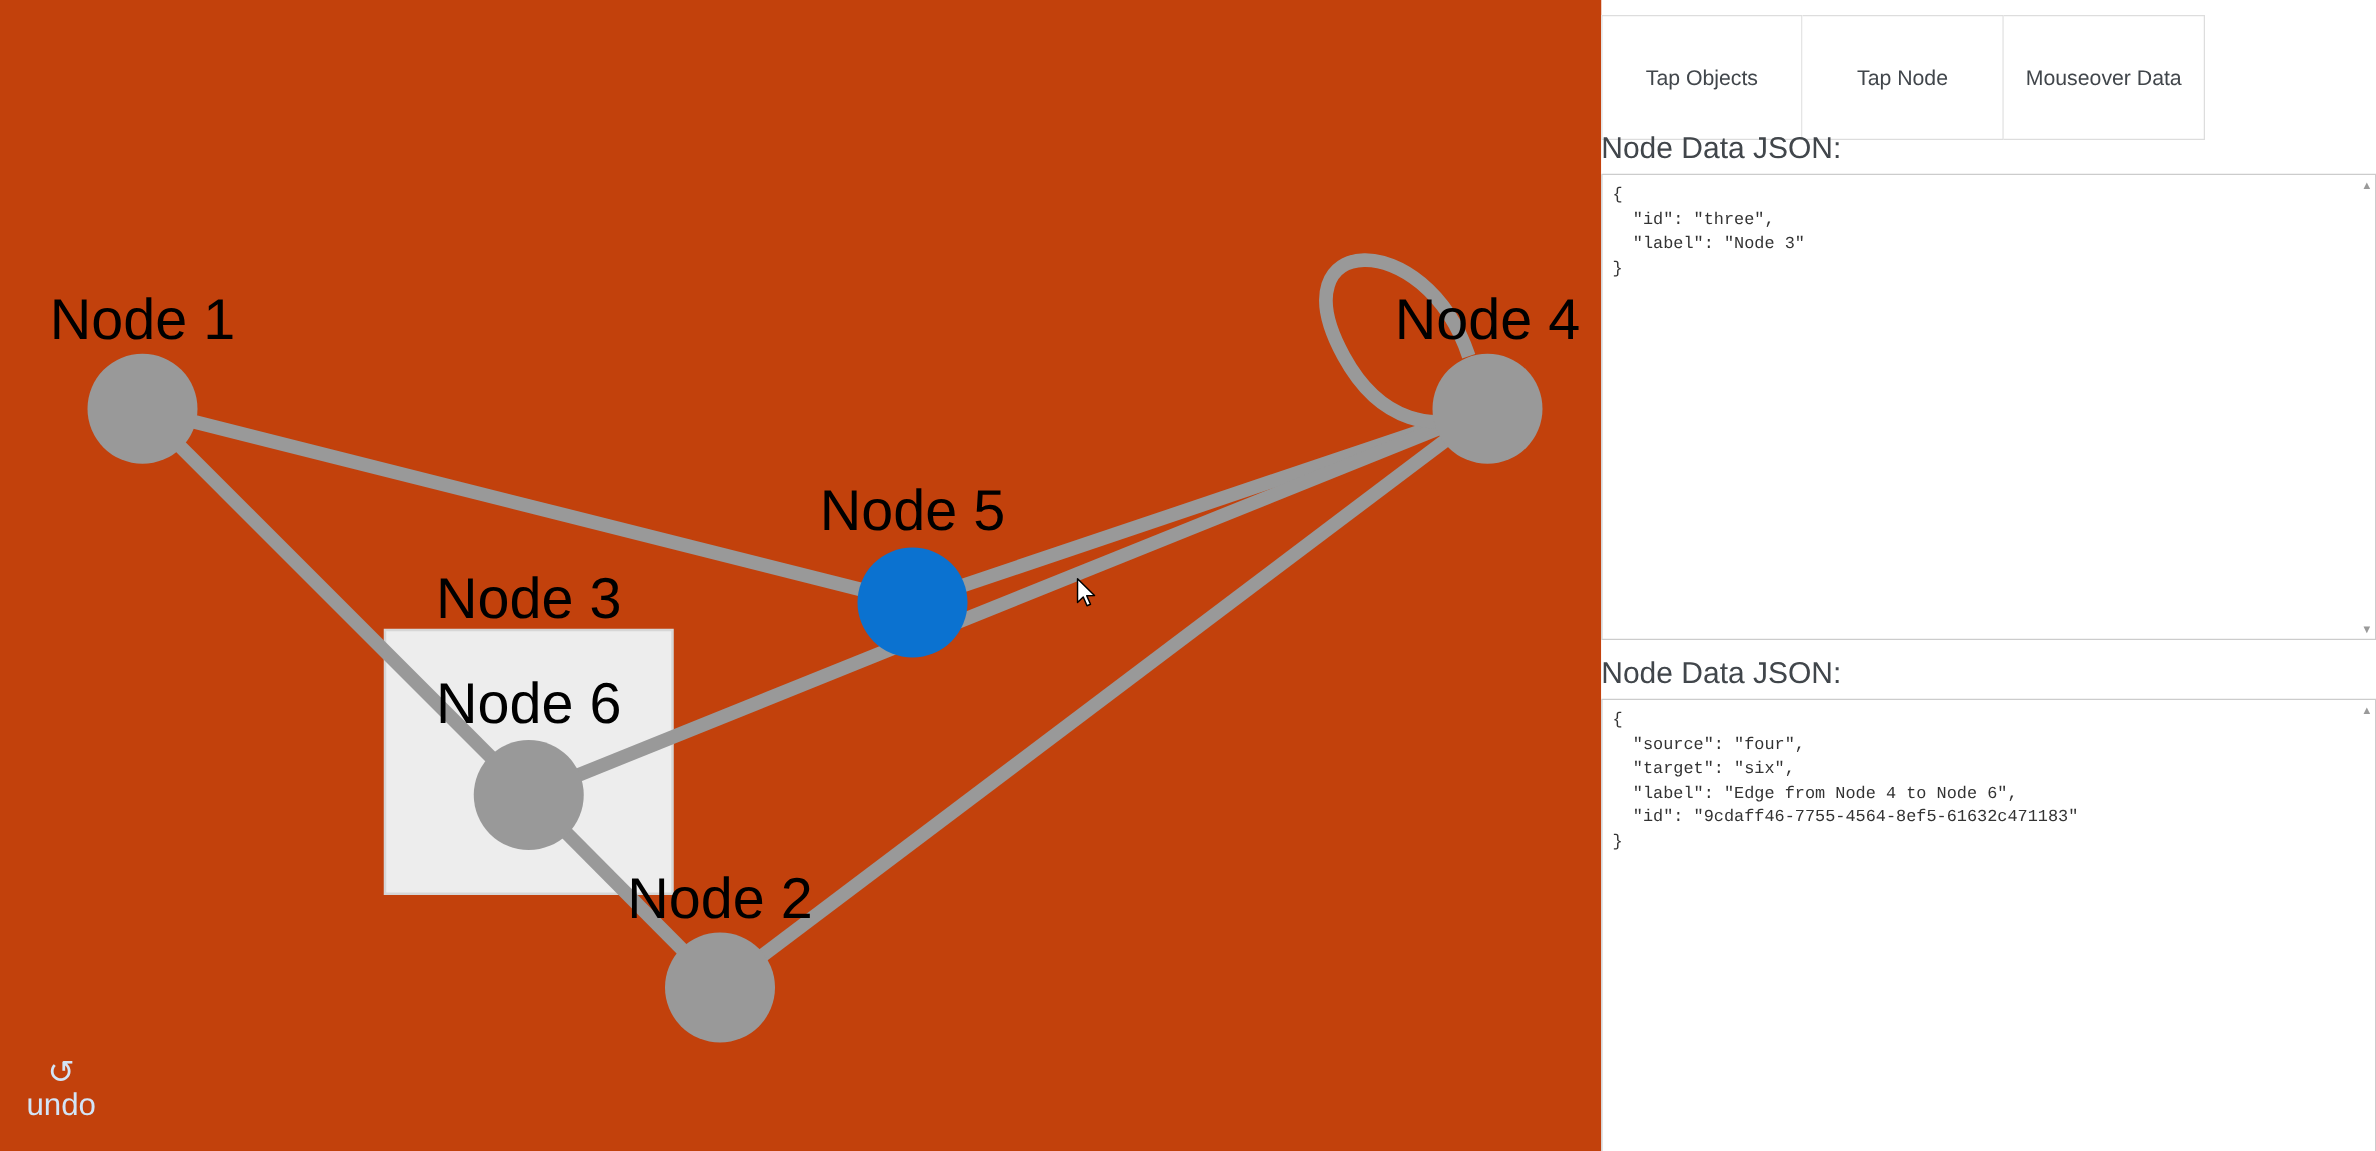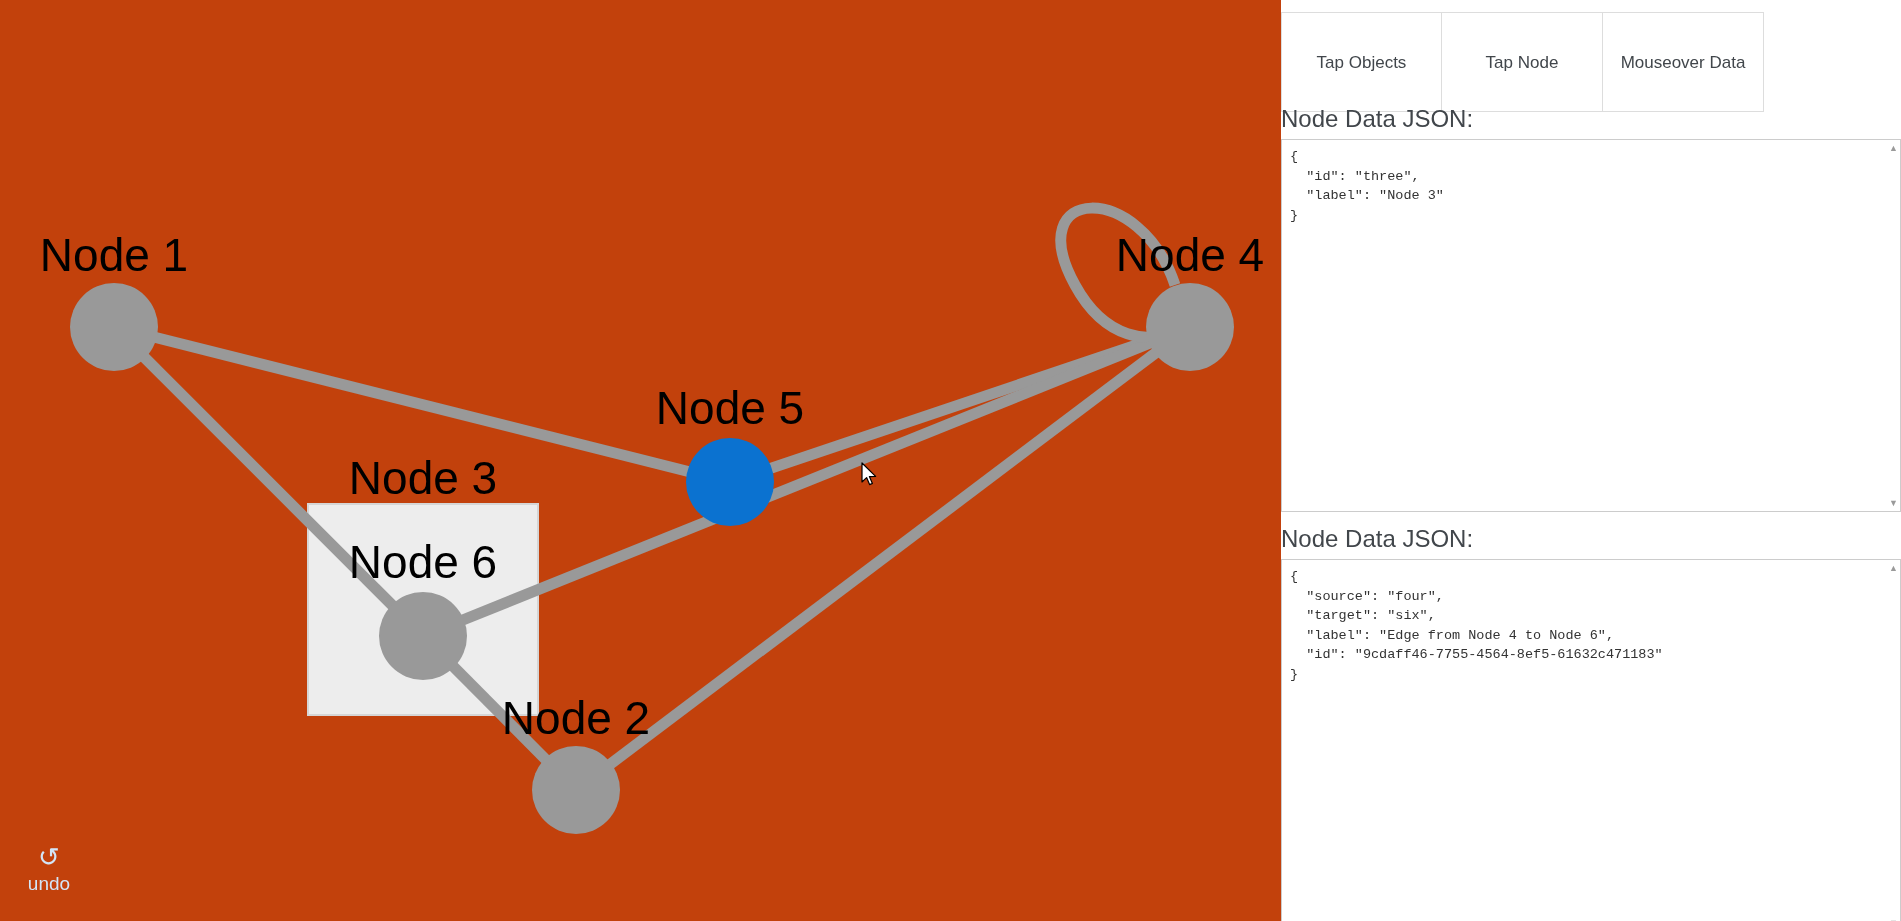--- a/index.html
+++ b/index.html
@@ -59,21 +59,21 @@
     user-select: none;
   }
   #undo-button .undo-glyph {
     display: block;
     font-size: 26px;
     line-height: 26px;
     color: #d3e5f7;
   }
   #undo-button .undo-text {
     display: block;
-    font-size: 19px;
+    font-size: 25px;
     line-height: 24px;
     color: #d3e5f7;
     margin-top: 2px;
   }
 
   
   #mouse-cursor {
     position: absolute;
     left: 861px;
     top: 462px;

